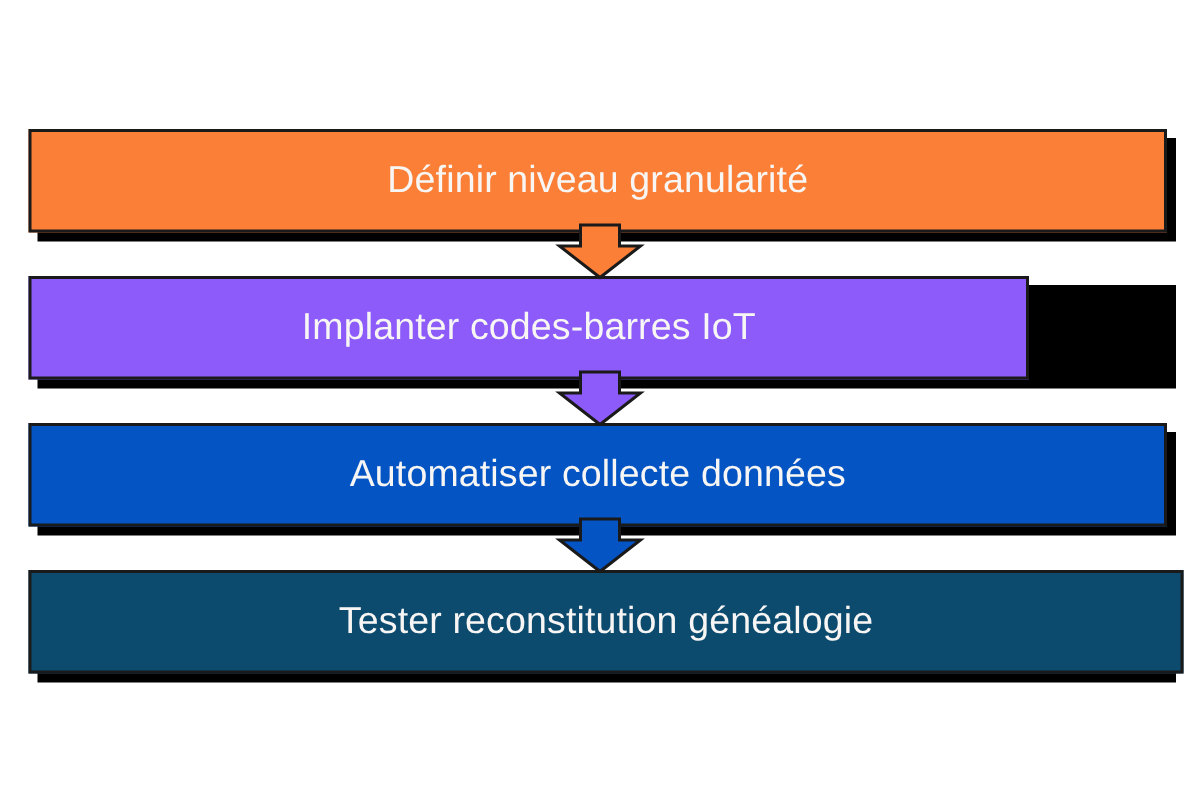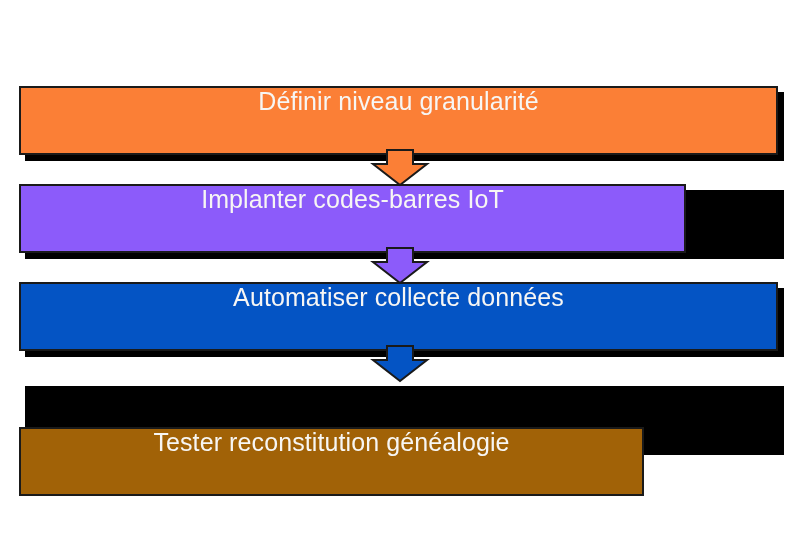--- a/index.html
+++ b/index.html
@@ -22,21 +22,21 @@
   .node-shadow {
     position: absolute;
     background: #000000;
     z-index: 1;
   }
   .node-box {
     position: absolute;
     box-sizing: border-box;
     border: 2px solid #1a1a1a;
     display: flex;
-    align-items: flex-start;
+    align-items: center;
     justify-content: center;
     z-index: 2;
   }
   .node-label {
     color: #f7f6f4;
     font-size: 25px;
     font-weight: 400;
     letter-spacing: 0.1px;
     line-height: 1.1;
     text-align: center;
@@ -84,17 +84,17 @@
     <span class="node-label">Automatiser collecte données</span>
   </div>
 
   <div class="connector" style="left:372px; top:346px; width:56px; height:36px;">
     <svg width="56" height="36" viewBox="0 0 56 36">
       <polygon points="15,0 41,0 41,14 55,14 28,35 1,14 15,14" fill="#0454c4" stroke="#1a1a1a" stroke-width="2" stroke-linejoin="miter"></polygon>
     </svg>
   </div>
 
   <div class="node-shadow" style="left:25px; top:386px; width:759px; height:69px;"></div>
-  <div class="node-box" style="left:19px; top:380px; width:625px; height:69px; background:#a16207;margin-top:47px;">
+  <div class="node-box" style="left:19px; top:380px; width:770px; height:69px; background:#0c4a6e;">
     <span class="node-label">Tester reconstitution généalogie</span>
   </div>
 
 </div>
 
 </body></html>

